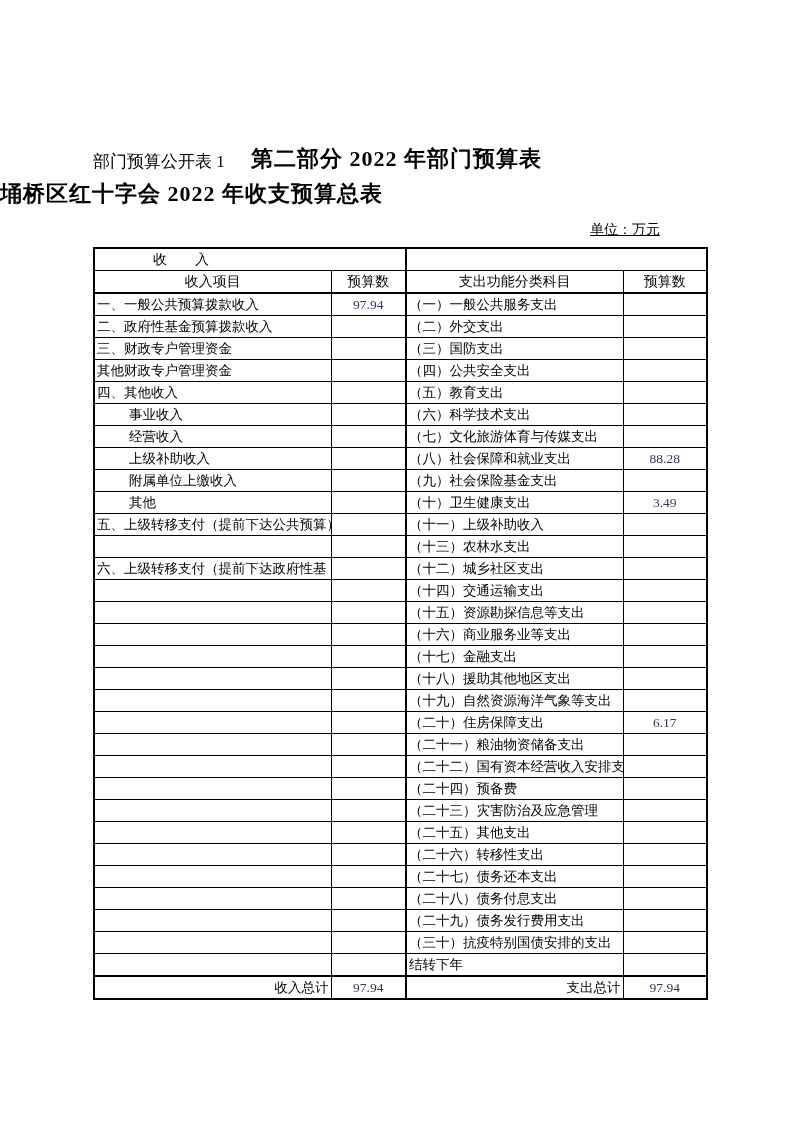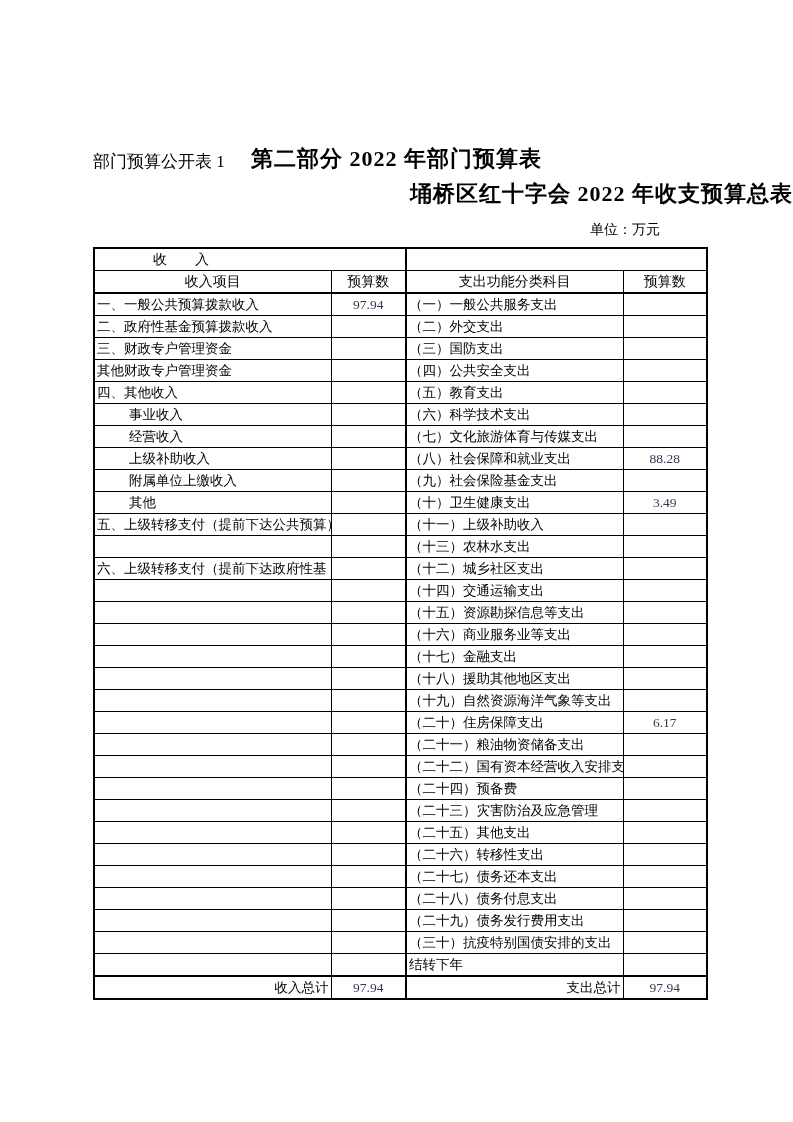--- a/index.html
+++ b/index.html
@@ -22,29 +22,30 @@
     margin-top: 44px;
   }
   .subtitle {
     position: absolute;
     top: 150px; left: 93px;
     font-size: 17px;
   }
   .table-title {
     position: absolute;
     top: 179px; left: 0; width: 100%;
-    text-align: right;
+    text-align: left;
     font-size: 22px;
     font-weight: bold;
     letter-spacing: 1px;
   }
   .unit-label {
     position: absolute;
     top: 221px; right: 133px;
     font-size: 14px;
+    text-decoration: underline;
   }
   table.budget {
     position: absolute;
     top: 247px; left: 93px;
     width: 613px; height: 729px;
     border-collapse: collapse;
     table-layout: fixed;
     border: 2px solid #000;
     font-size: 13.5px;
   }

